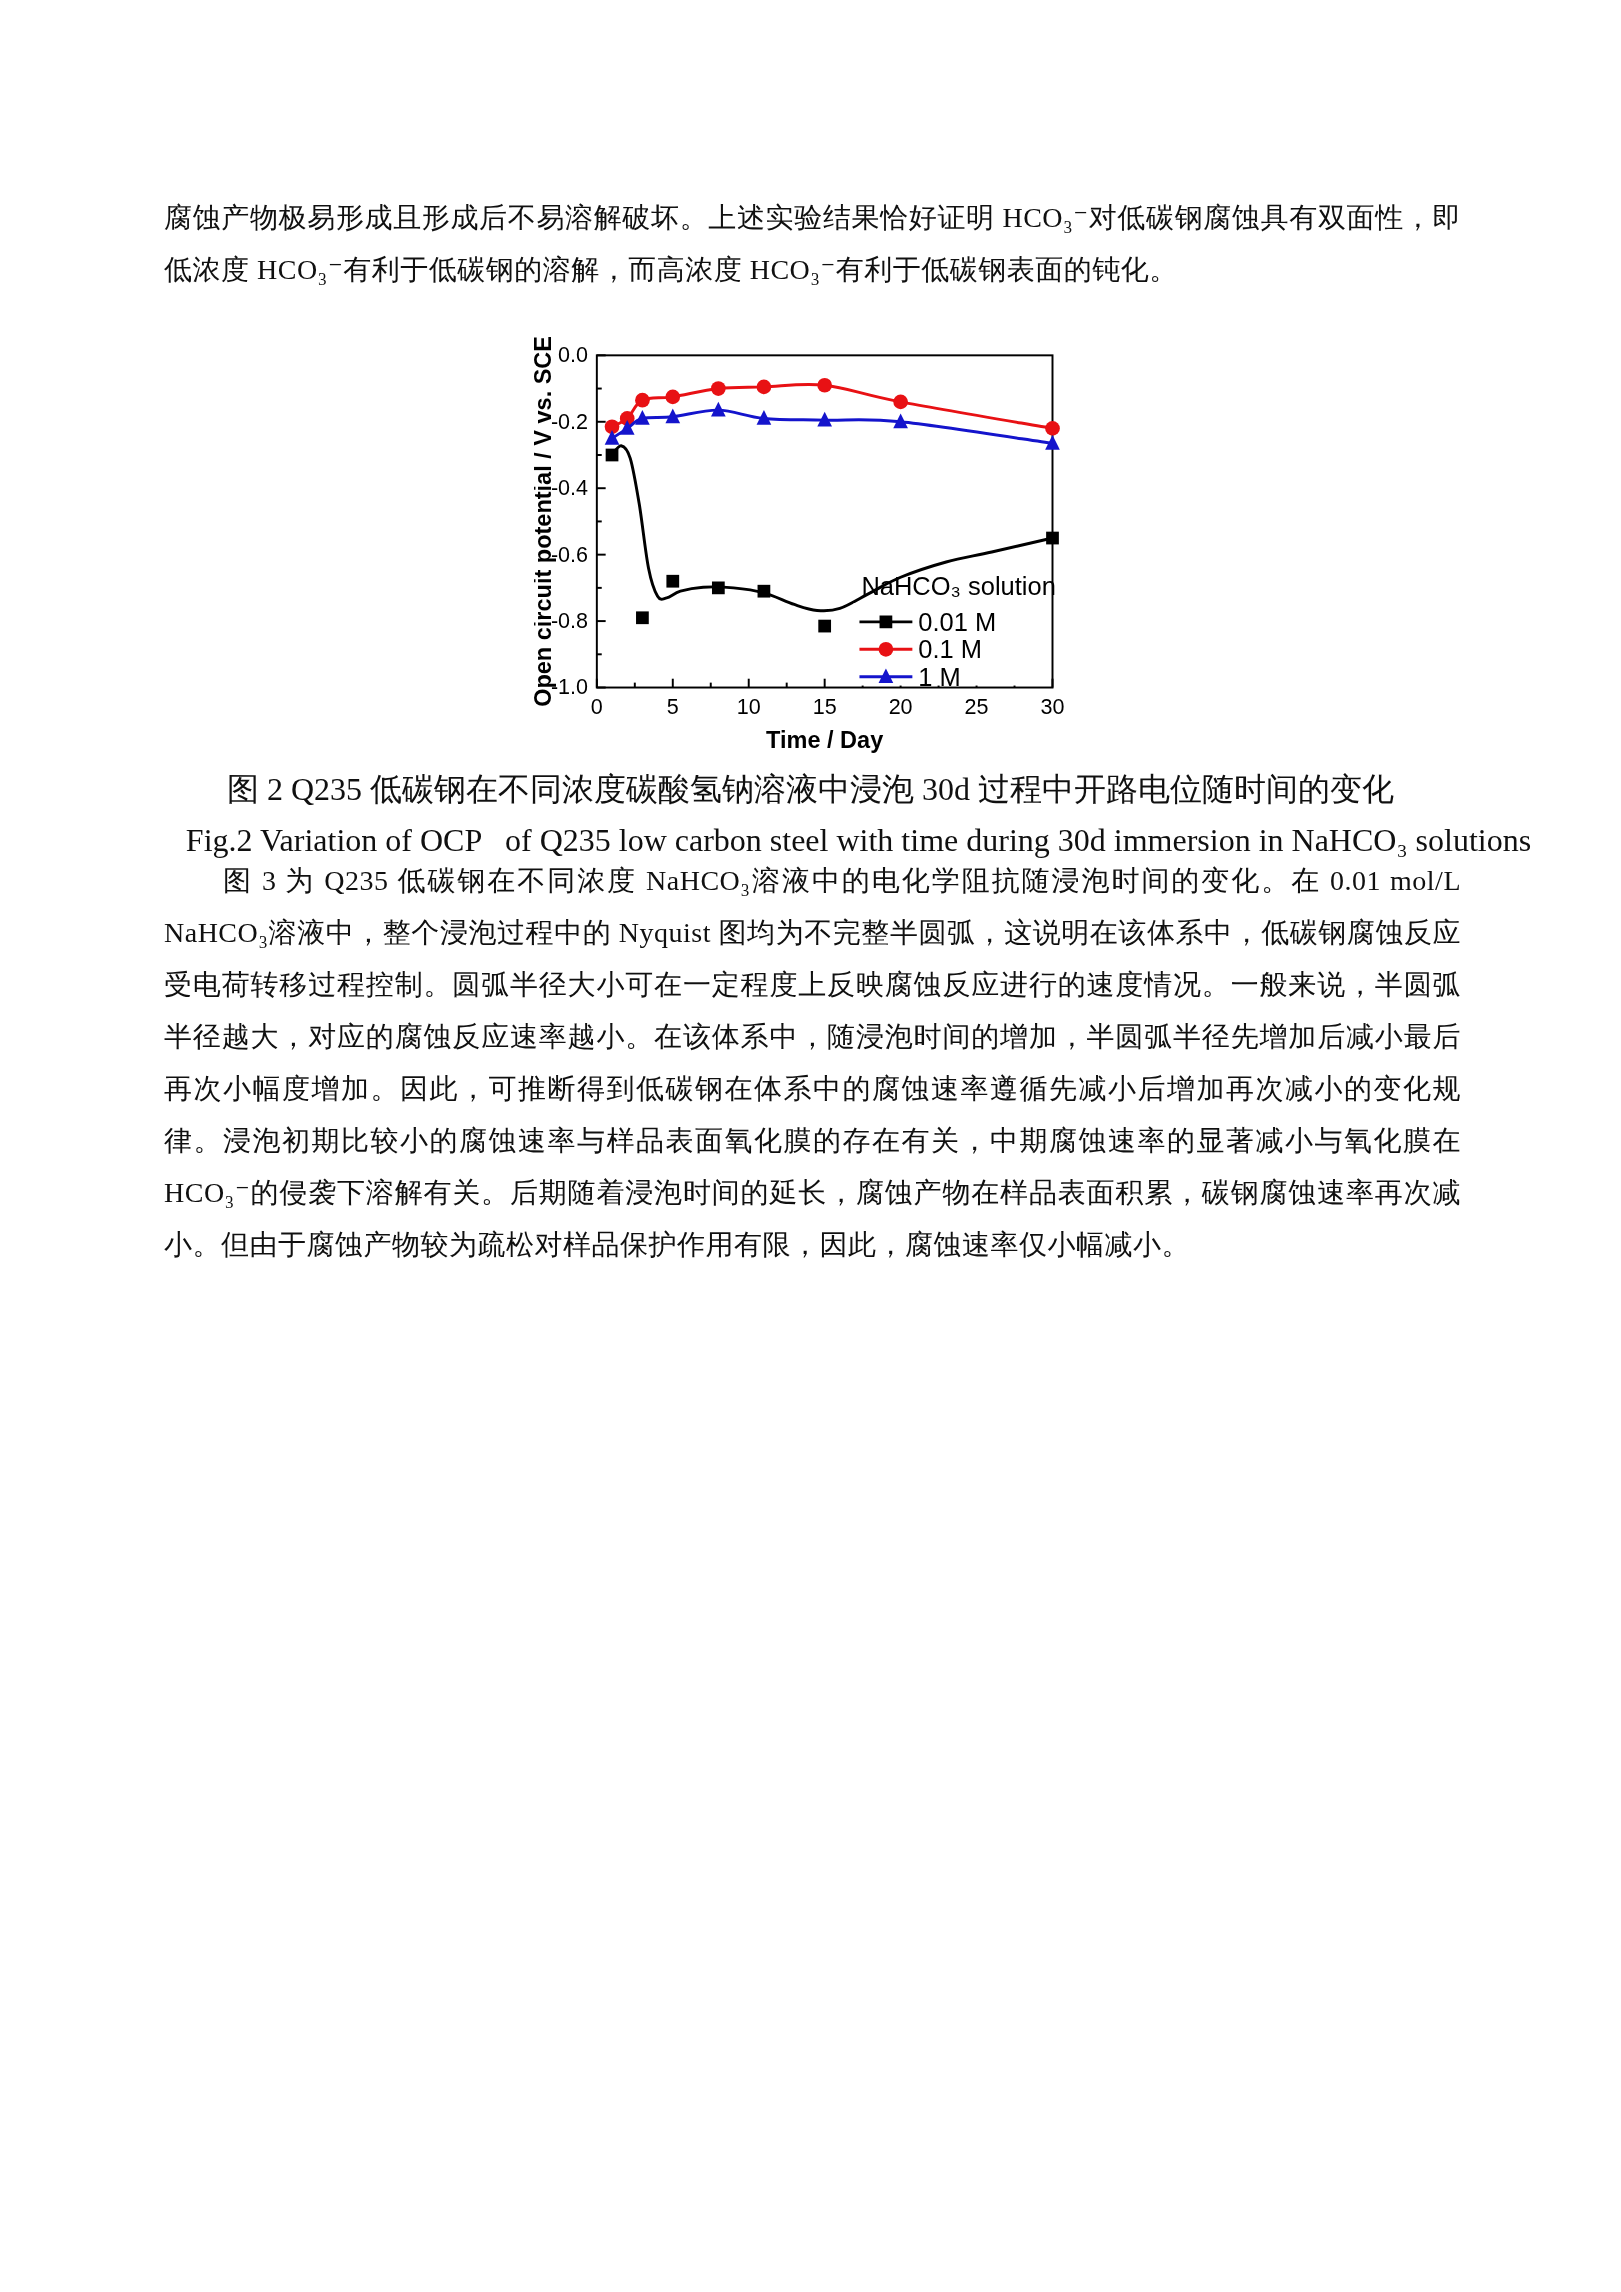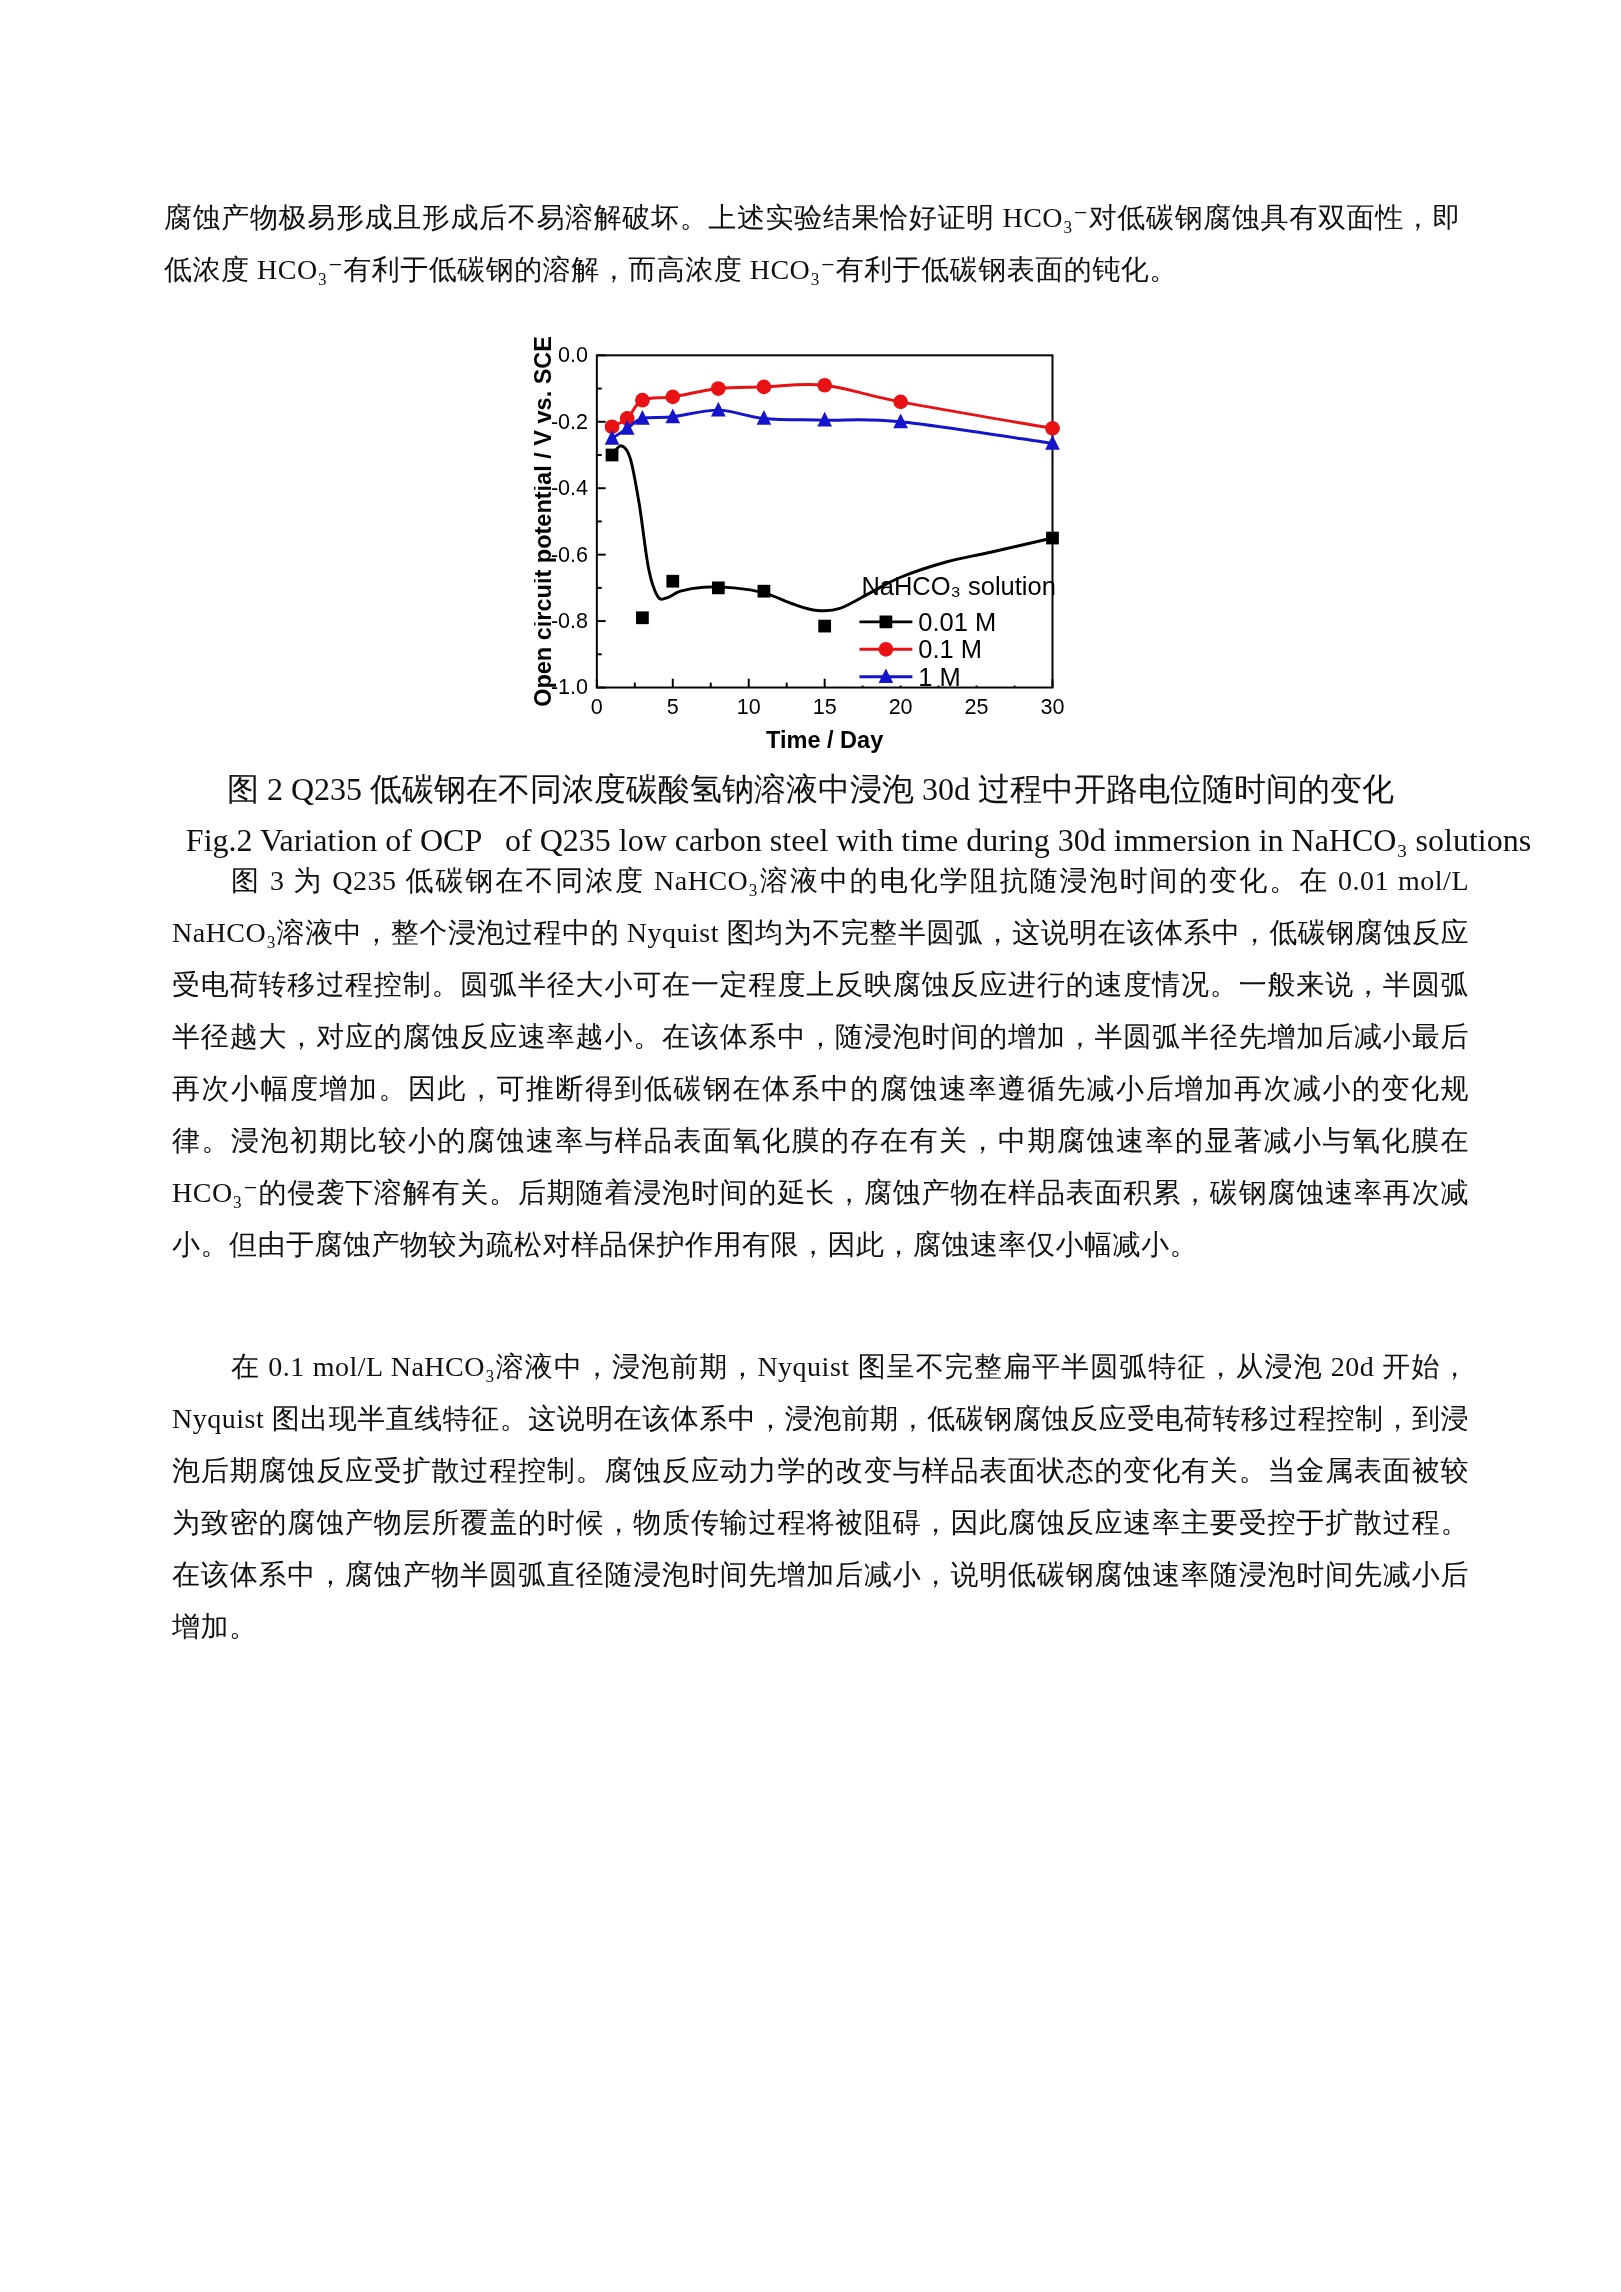--- a/index.html
+++ b/index.html
@@ -4,21 +4,21 @@
 <style>
   html,body{margin:0;padding:0;background:#ffffff;}
   #page{
     position:relative;width:1621px;height:1958px;background:#ffffff;
     font-family:"Liberation Serif","DejaVu Serif",serif;color:#101010;overflow:hidden;
   }
   .para{
     position:absolute;left:164px;width:1297px;
     font-size:28px;line-height:52px;text-align:justify;letter-spacing:0.5px;
   }
-  .indent{text-indent:59px;margin-left:8px;}
+  .indent{text-indent:59px;}
   .caption{
     position:absolute;left:0;width:100%;text-align:center;font-size:32px;line-height:35px;
   }
   .caption-en{white-space:pre-wrap;}
   #figure-mount{position:absolute;left:534px;top:323px;width:549px;height:439px;}
   svg text{font-family:"Liberation Sans","DejaVu Sans",sans-serif;}
 </style>
 </head>
 <body>
 
@@ -119,17 +119,16 @@
           <text x="392" y="370" font-size="26">1 M</text>
         </g>
       </svg></div>
 
   <div class="caption" style="top:772px;">图 2 Q235 低碳钢在不同浓度碳酸氢钠溶液中浸泡 30d 过程中开路电位随时间的变化</div>
 
   <div class="caption caption-en" style="top:823px;margin-left:48px;">Fig.2 Variation of OCP   of Q235 low carbon steel with time during 30d immersion in NaHCO₃ solutions</div>
 
   <div class="para indent" style="top:855px;">图 3 为 Q235 低碳钢在不同浓度 NaHCO₃溶液中的电化学阻抗随浸泡时间的变化。在 0.01 mol/L  NaHCO₃溶液中，整个浸泡过程中的 Nyquist 图均为不完整半圆弧，这说明在该体系中，低碳钢腐蚀反应受电荷转移过程控制。圆弧半径大小可在一定程度上反映腐蚀反应进行的速度情况。一般来说，半圆弧半径越大，对应的腐蚀反应速率越小。在该体系中，随浸泡时间的增加，半圆弧半径先增加后减小最后再次小幅度增加。因此，可推断得到低碳钢在体系中的腐蚀速率遵循先减小后增加再次减小的变化规律。浸泡初期比较小的腐蚀速率与样品表面氧化膜的存在有关，中期腐蚀速率的显著减小与氧化膜在 HCO₃⁻的侵袭下溶解有关。后期随着浸泡时间的延长，腐蚀产物在样品表面积累，碳钢腐蚀速率再次减小。但由于腐蚀产物较为疏松对样品保护作用有限，因此，腐蚀速率仅小幅减小。</div>
 
-  <div class="para indent" style="top:1341px;">在 0.1 mol/L NaHCO₃溶液中，浸泡前期，Nyquist 图呈不完整扁平半圆弧特征，从浸泡 20d 开始，Nyquist 图出现半直线特征。这说明在该体系中，浸泡前期，低碳钢腐蚀反应受电荷转移过程控制，到浸泡后期腐蚀反应受扩散过程控制。腐蚀反应动力学的改变与样品表面状态的变化有关。当金属表面被较为致密的腐蚀产物层所覆盖的时候，物质传输过程将被阻碍，因此腐蚀反应速率主要受控于扩散过程。在该体系中，腐蚀产物半圆弧直径随浸泡时间先增加后减小，说明低碳钢腐蚀速率随浸泡时间先减小后增加。</div>
 
 
 </div>
 
 
 </body></html>

